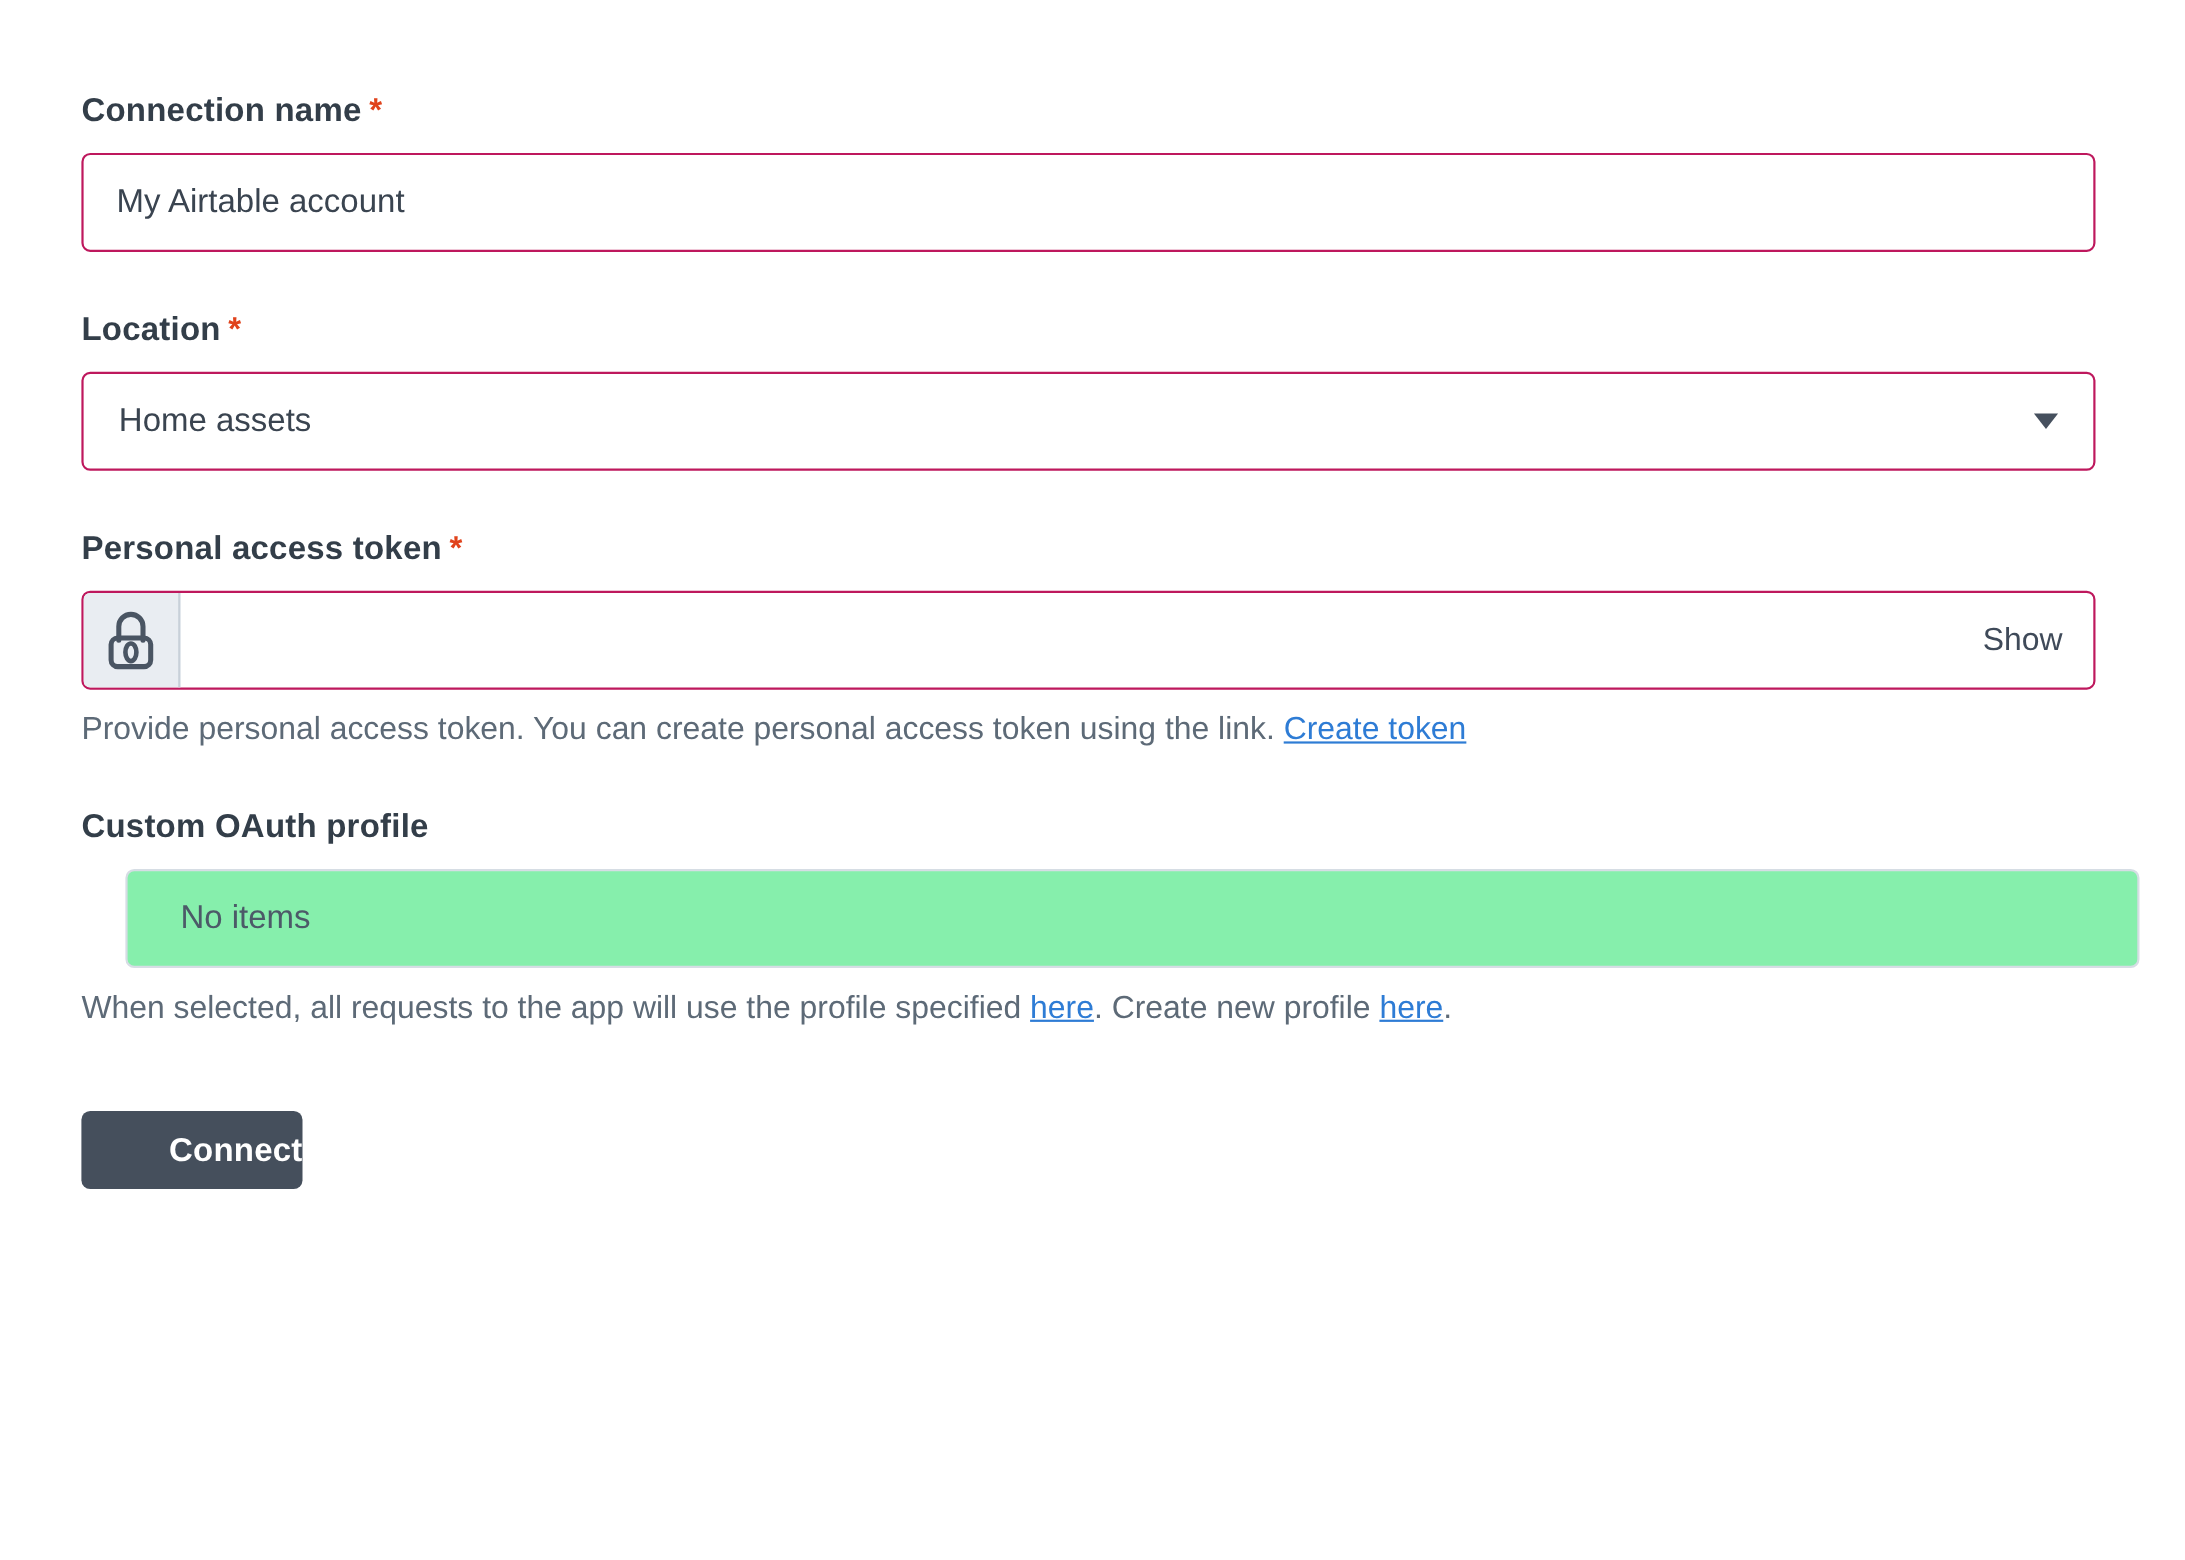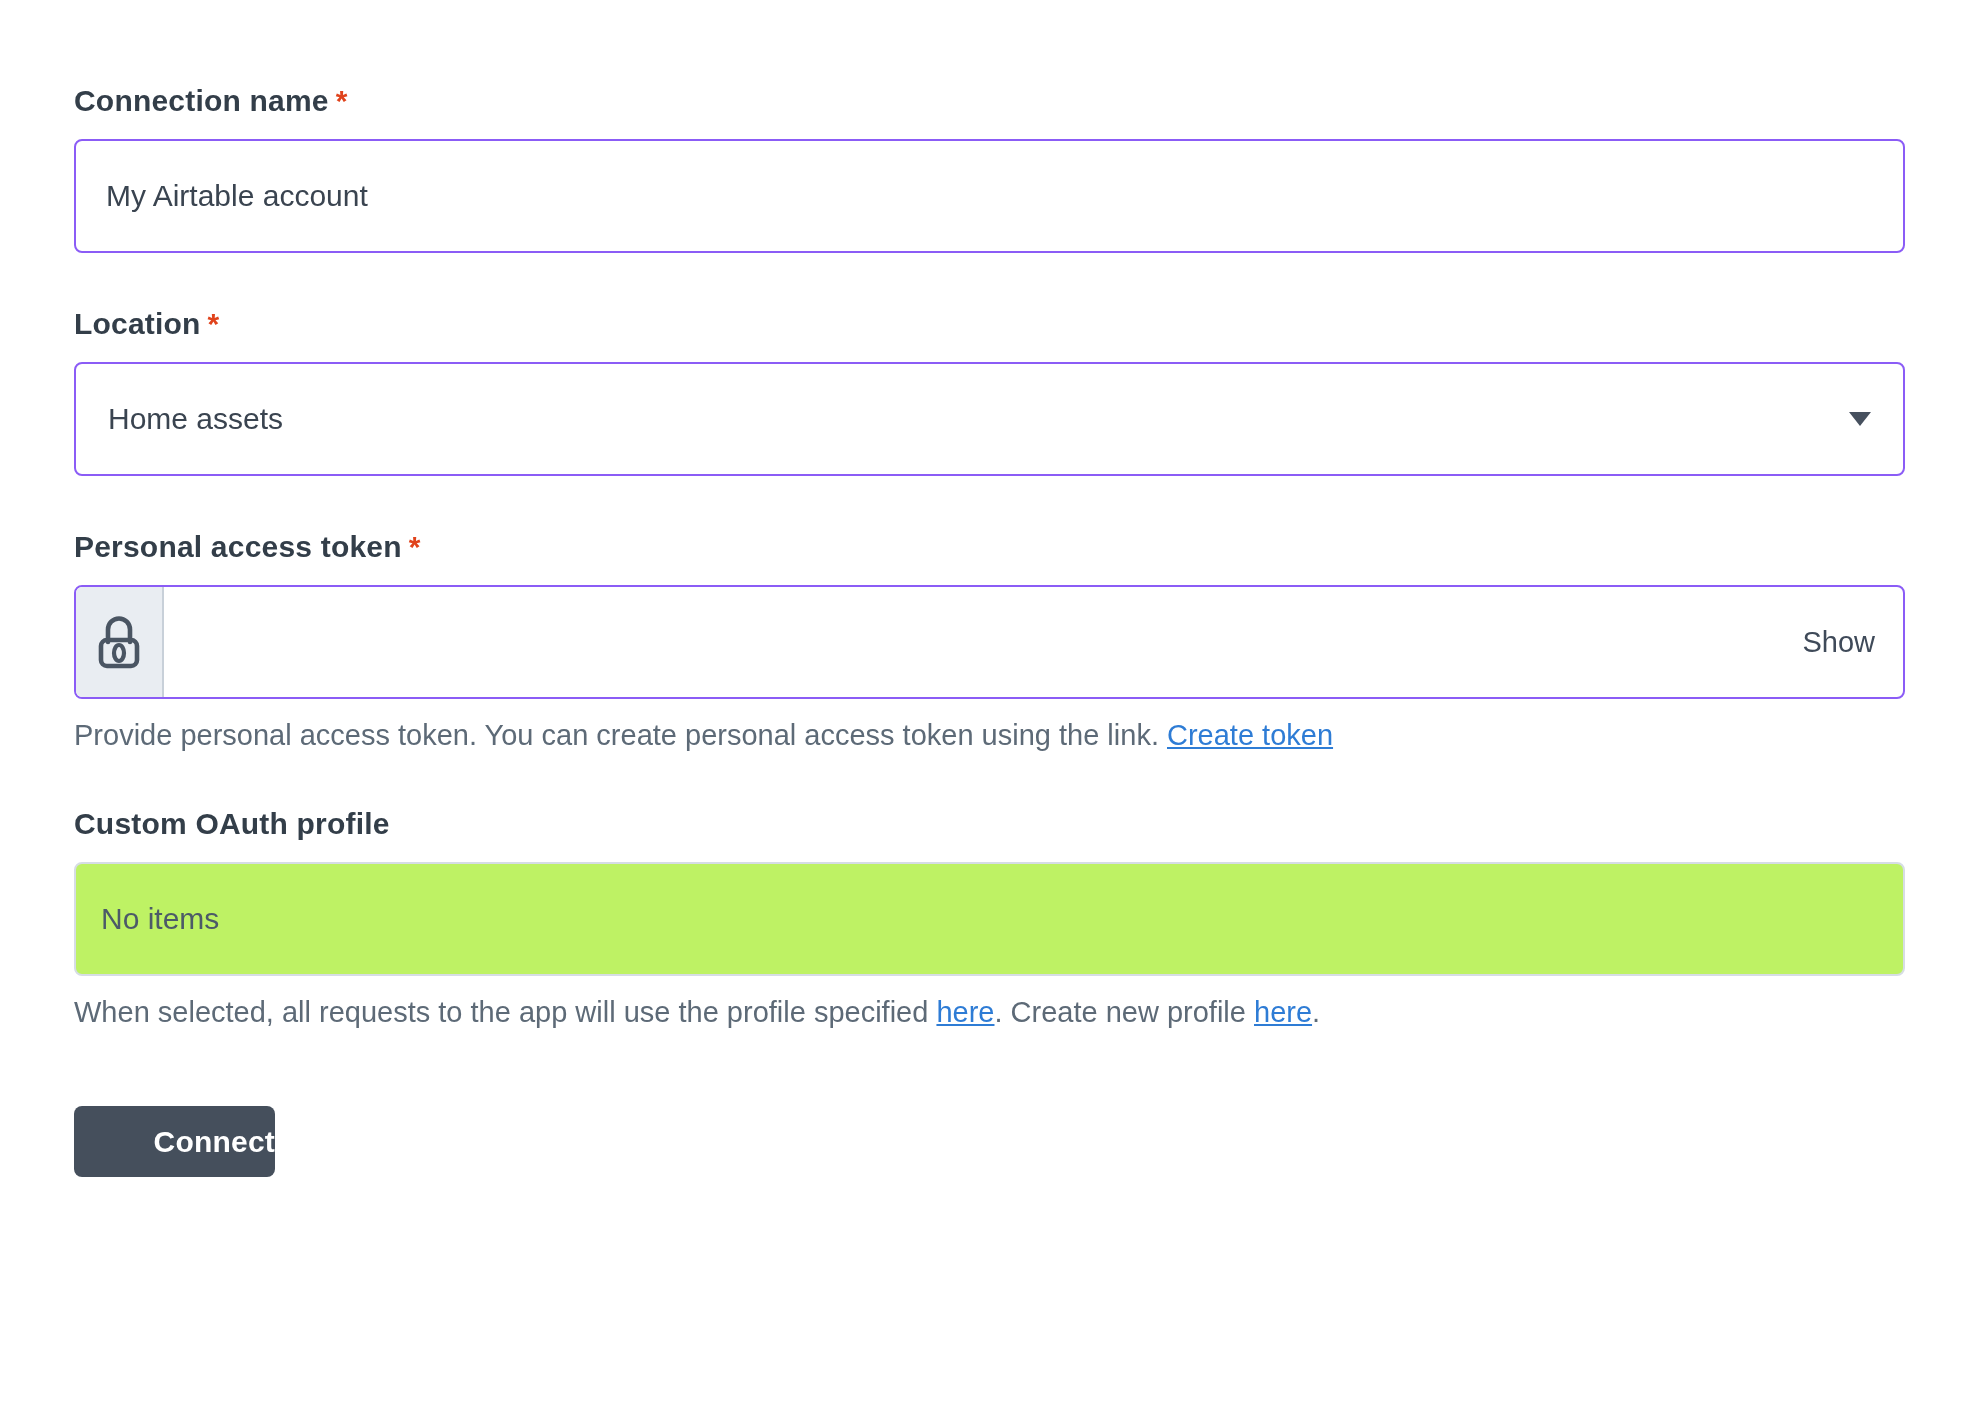--- a/index.html
+++ b/index.html
@@ -26,22 +26,22 @@
     margin-bottom: 20px;
     letter-spacing: 0.2px;
   }
   .required-marker {
     color: #e0431c;
     font-weight: 700;
     margin-left: 7px;
   }
   .text-input, .select-box, .password-box, .disabled-box {
     width: 100%;
-    height: 114px;
-    border: 2px solid #8b5cf6;
+    height: 90px;
+    border: 2px solid #be185d;
     border-radius: 8px;
     background: #ffffff;
     font-size: 30px;
     color: #3a4450;
   }
   .text-input {
     padding: 0 30px;
     outline: none;
     font-family: "Liberation Sans", sans-serif;
   }
@@ -97,26 +97,27 @@
   .show-toggle {
     align-self: center;
     padding-right: 28px;
     font-size: 29px;
     color: #3f4a59;
     cursor: pointer;
     white-space: nowrap;
     margin-left: 36px;
   }
   .disabled-box {
-    background: #bef264;
+    background: #86efac;
     border-color: #d6dde4;
     display: flex;
     align-items: center;
-    padding: 0 25px;
+    padding: 0 48px;
     color: #4c5a68;
+    margin-left: 40px;
   }
   .connect-button {
     margin-top: 24px;
     width: 201px;
     height: 71px;
     background: #454f5c;
     color: #ffffff;
     font-size: 30px;
     font-weight: 700;
     border: none;

